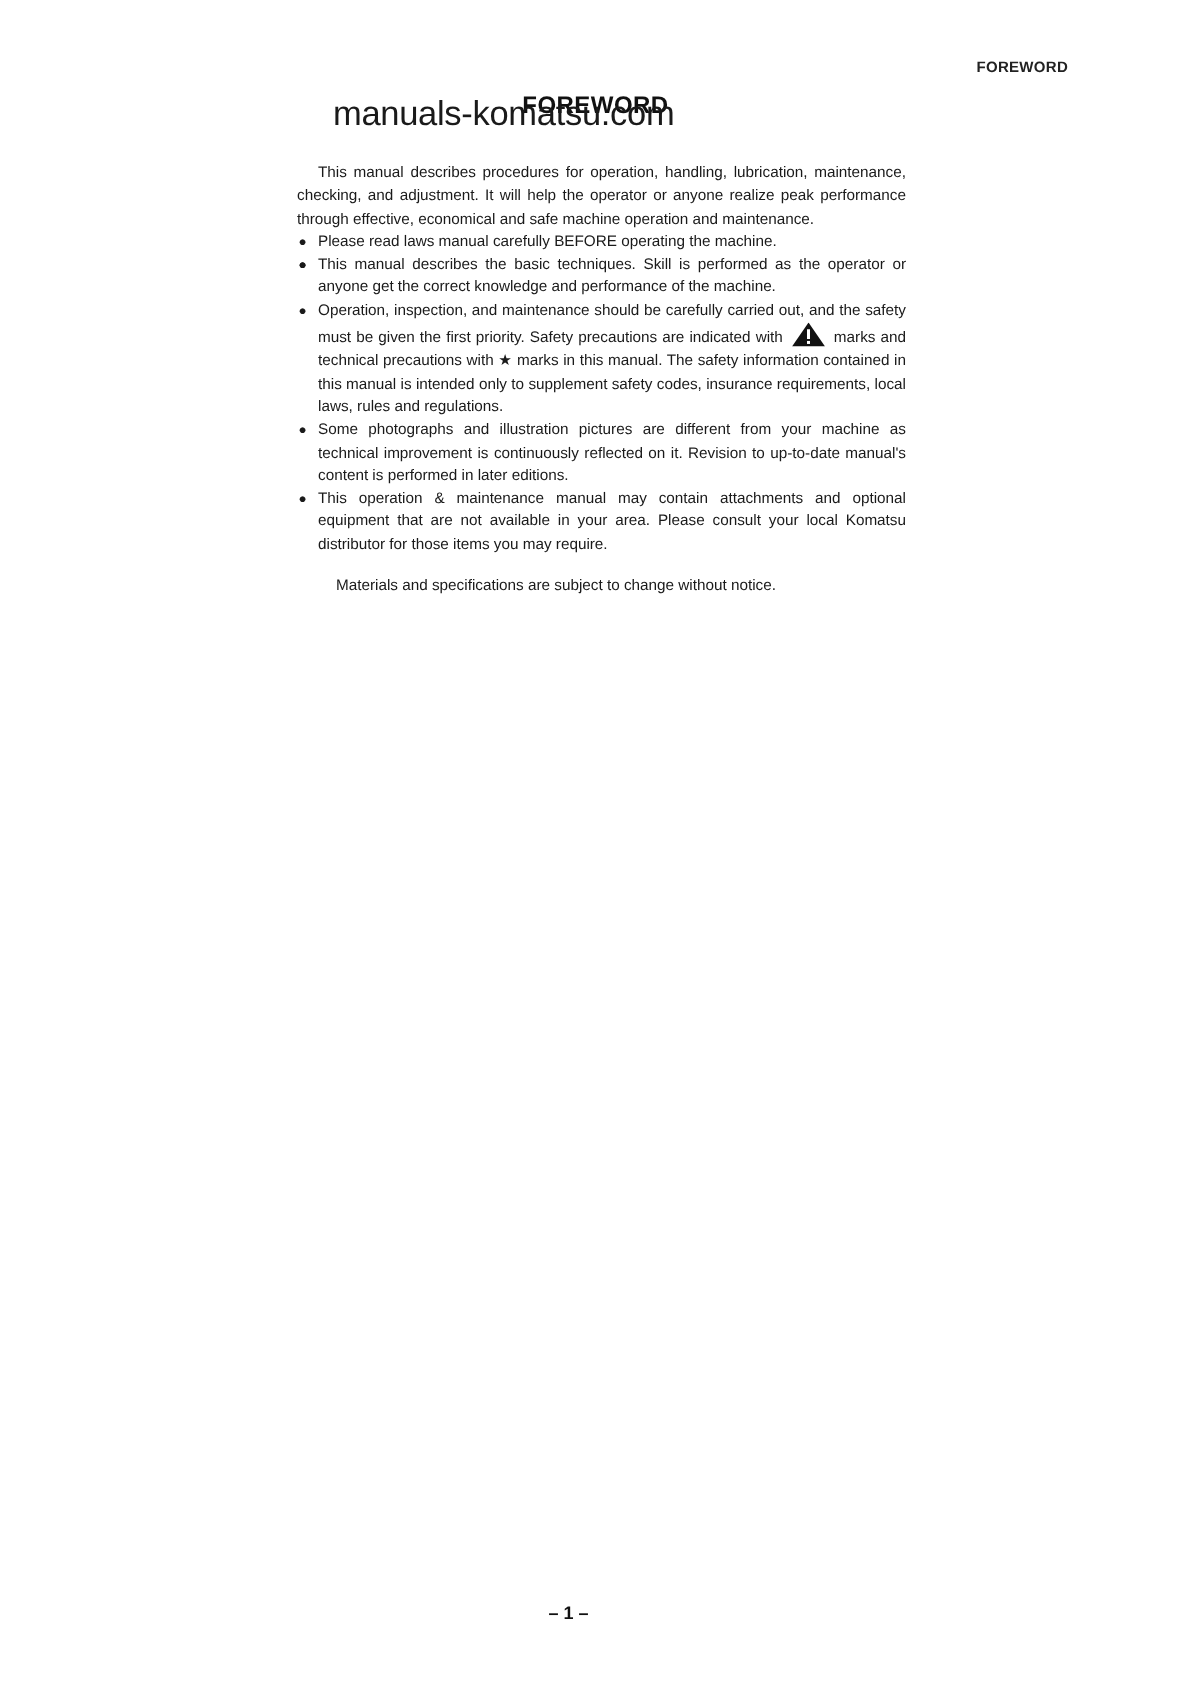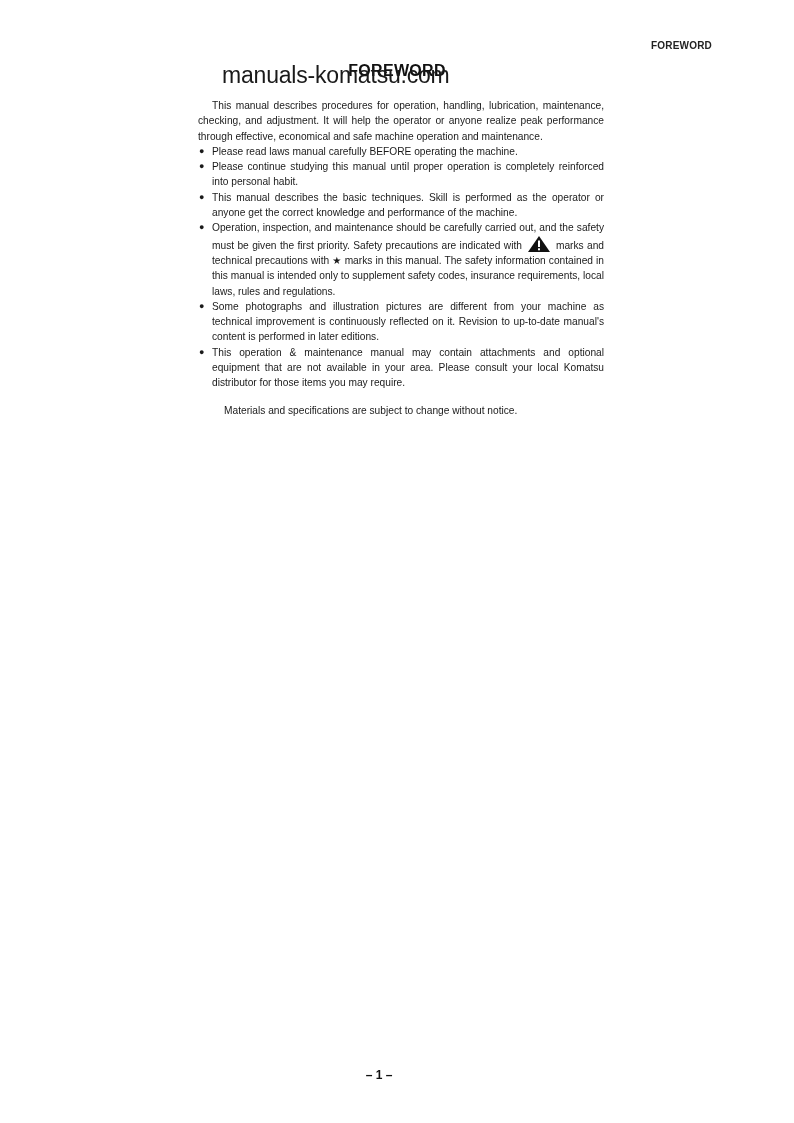--- a/index.html
+++ b/index.html
@@ -4,21 +4,21 @@
 <style>
   html, body { margin: 0; padding: 0; background: #ffffff; }
   body { width: 794px; height: 1123px; position: relative; overflow: hidden;
          font-family: "Liberation Sans", sans-serif; color: #111; }
   .running-header { position: absolute; top: 40px; left: 651px; font-size: 10px;
          letter-spacing: 0.2px; font-weight: bold; color: #222; }
   .title { position: absolute; top: 62px; left: 0; width: 794px; text-align: center;
          font-size: 16px; font-weight: bold; color: #111; letter-spacing: 0.3px; }
   .watermark { position: absolute; top: 62px; left: 222px; font-size: 23px;
          color: #1a1a1a; letter-spacing: -0.2px; font-family: "Liberation Sans", sans-serif; }
-  .content { position: absolute; top: 98px; left: 198px; width: 406px;
+  .content { position: absolute; top: 108px; left: 198px; width: 406px;
          font-size: 10.2px; line-height: 15.3px; color: #1a1a1a; }
   .intro { text-indent: 14px; text-align: justify; margin: 0; }
   ul { list-style: none; margin: 0; padding: 0; }
   li { position: relative; padding-left: 14px; text-align: justify; margin: 0; }
   .bullet { position: absolute; left: 1px; top: 0; font-size: 9px; }
   .note { padding-left: 14px; margin: 12px; }
   .warn-icon { display: inline-block; width: 22px; height: 16px; vertical-align: -3px; margin: 0 6px; }
   .page-num { position: absolute; top: 1068px; left: 0; width: 758px; text-align: center;
          font-size: 12px; font-weight: bold; }
 </style>
@@ -31,21 +31,20 @@
 
 <div class="content">
   <p class="intro">This manual describes procedures for operation, handling, lubrication, maintenance, checking, and adjustment. It will help the operator or anyone realize peak performance through effective, economical and safe machine operation and maintenance.</p>
   <ul>
     <li>
       <span class="bullet">●</span>
       <span>Please read laws manual carefully BEFORE operating the machine.</span>
     </li>
     <li>
       <span class="bullet">●</span>
-      <span>Please continue studying this manual until proper operation is completely reinforced into personal habit.</span>
     </li>
     <li>
       <span class="bullet">●</span>
       <span>This manual describes the basic techniques. Skill is performed as the operator or anyone get the correct knowledge and performance of the machine.</span>
     </li>
     <li>
       <span class="bullet">●</span>
       <span>Operation, inspection, and maintenance should be carefully carried out, and the safety must be given the first priority. Safety precautions are indicated with</span><span class="warn-icon"><svg width="22" height="16" viewBox="0 0 22 16">
             <polygon points="11,0 22,16 0,16" fill="#111"></polygon>
             <rect x="10" y="4.5" width="2" height="6.5" fill="#fff"></rect>

